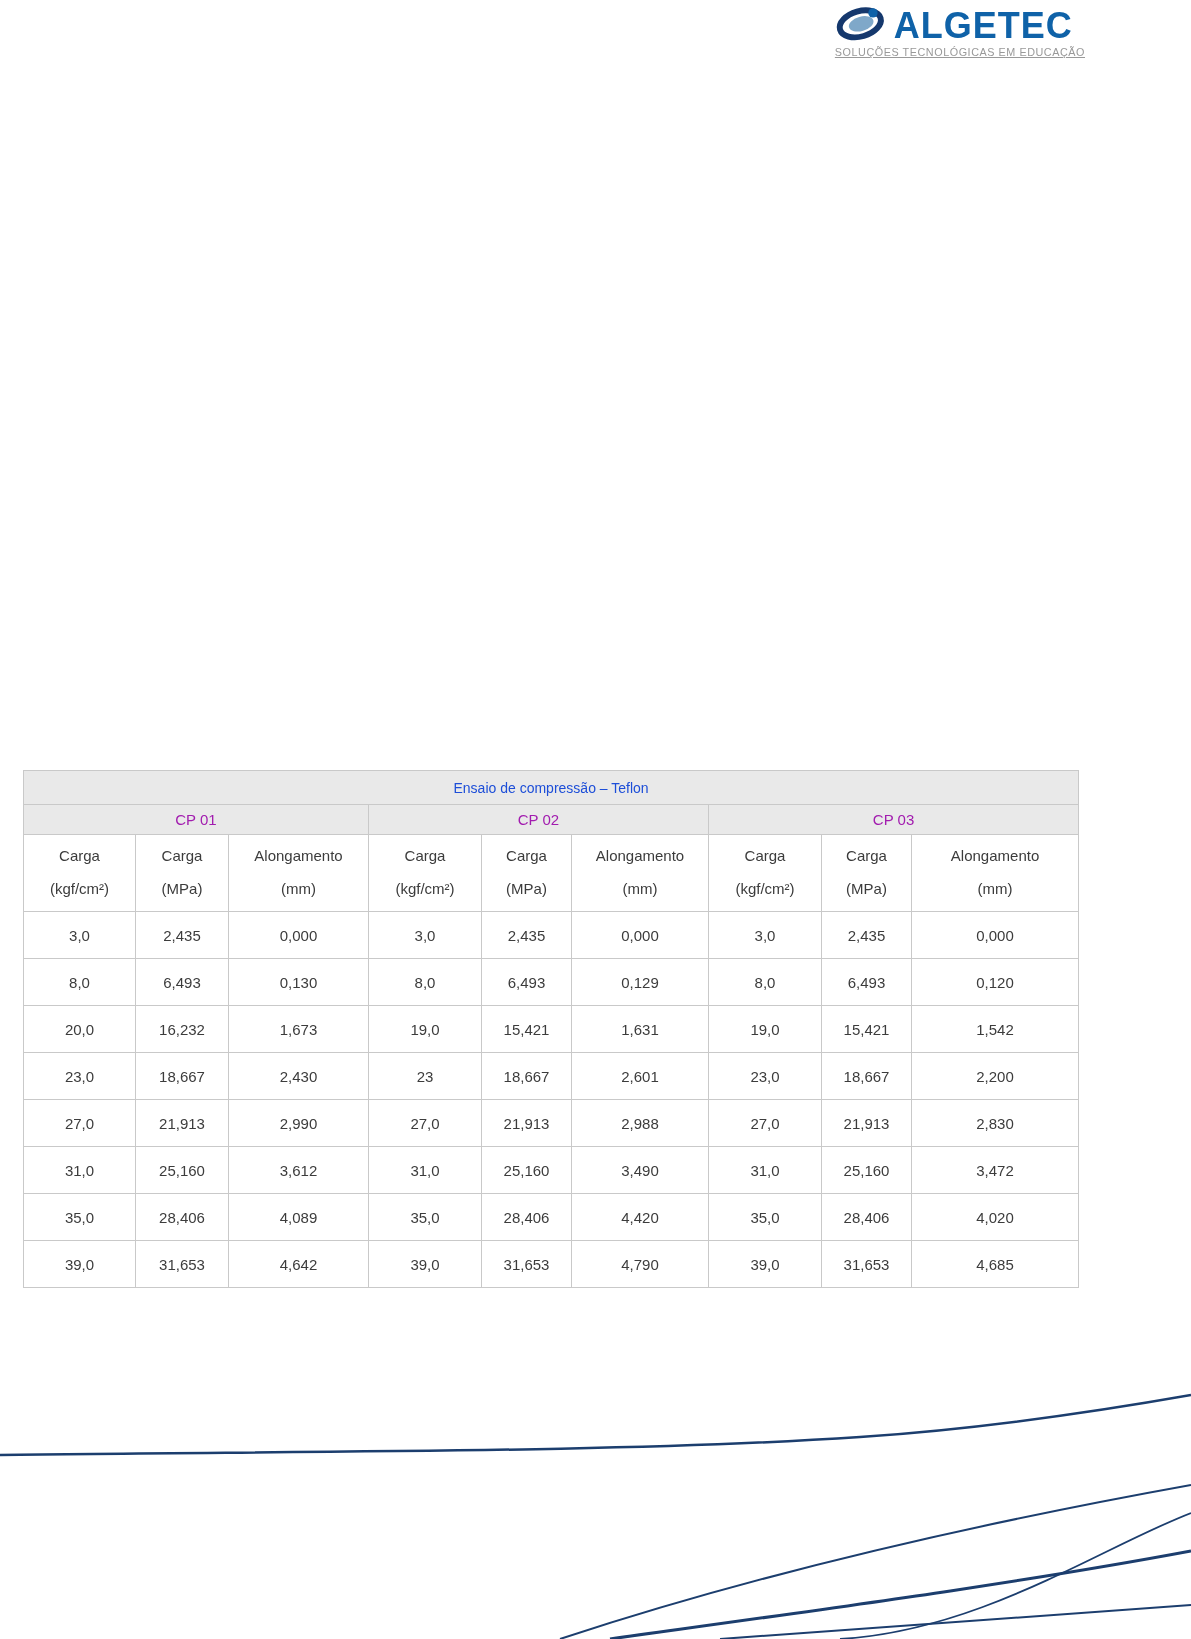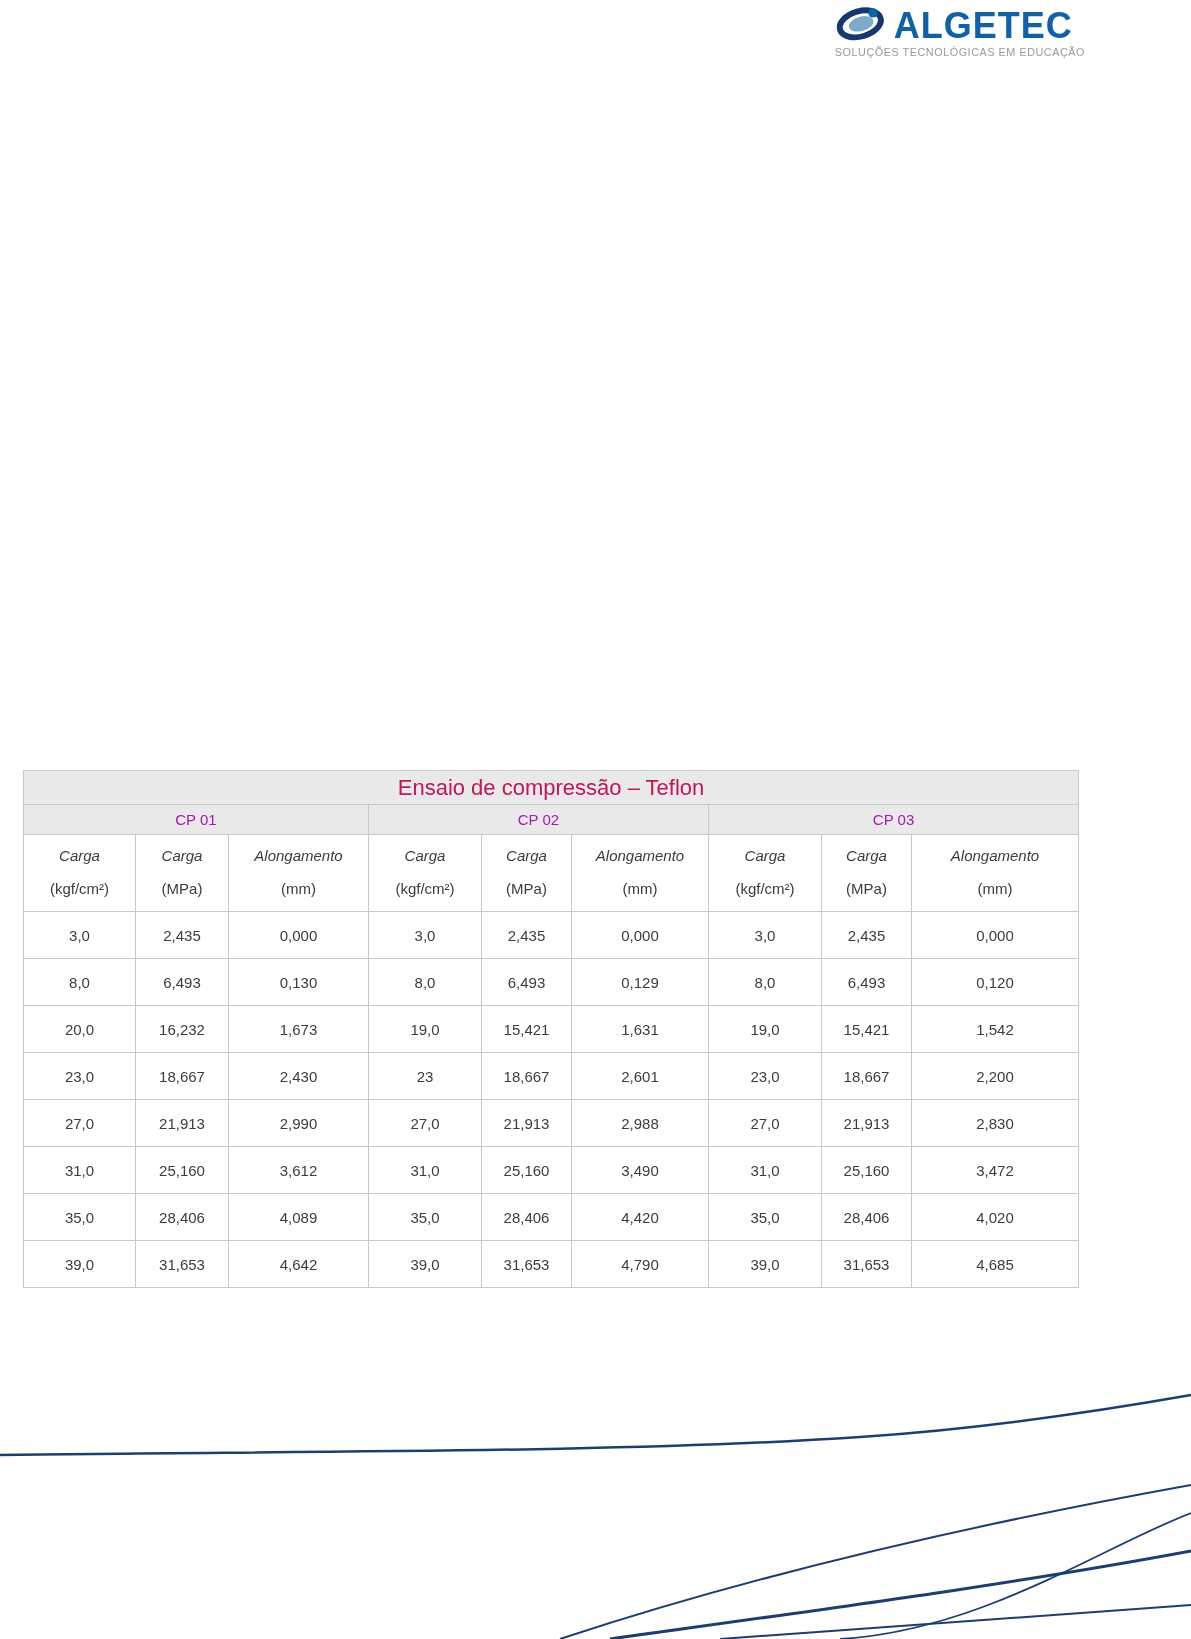--- a/index.html
+++ b/index.html
@@ -31,47 +31,47 @@
     border-collapse: collapse; width: 100%; table-layout: fixed;
     color: #3c3c3c;
   }
   table.data th, table.data td {
     border: 1px solid #c9c9c9;
     text-align: center;
     font-weight: normal;
     overflow: hidden;
   }
   .title-cell {
-    background: #e9e9e9; font-weight: bold; font-size: 22px;
-    height: 34px; color: #be185d;
+    background: #e9e9e9; font-weight: bold; font-size: 14px;
+    height: 34px; color: #1d4ed8;
   }
   .cp-cell {
     background: #e9e9e9; font-weight: bold; font-size: 15px;
     height: 30px; color: #a21caf;
   }
   .col-cell { background: #ffffff; font-size: 15px; padding: 12px 0 14px 0; }
-  .col-cell .h1 { margin-bottom: 16px; font-style: italic; }
+  .col-cell .h1 { margin-bottom: 16px; }
   table.data td { height: 47px; font-size: 15px; background: #ffffff; }
 
   
   .footer-art { position: absolute; left: 0; bottom: 0; width: 1191px; height: 246px; }
 </style>
 </head>
 <body>
 
 <div class="logo">
   <div class="brand-row">
     <svg class="logo-icon" viewBox="0 0 64 48" aria-hidden="true">
       <ellipse cx="30" cy="25" rx="25" ry="15" fill="none" stroke="#15386d" stroke-width="7" transform="rotate(-16 30 25)"></ellipse>
       <ellipse cx="31" cy="25" rx="15" ry="8.5" fill="#7fa8c9" transform="rotate(-16 31 25)"></ellipse>
       <circle cx="45" cy="12" r="5.5" fill="#0f62a8"></circle>
     </svg>
     <span class="brand" style="color:#0f62a8;">ALGETEC</span>
   </div>
-  <div class="tagline" style="color:#999999;">SOLUÇÕES TECNOLÓGICAS EM EDUCAÇÃO</div>
+  <div class="tagline" style="color:#999999;text-decoration:underline;">SOLUÇÕES TECNOLÓGICAS EM EDUCAÇÃO</div>
 </div>
 
 <div class="table-wrap">
   <table class="data">
     <colgroup>
       <col style="width:112px">
         <col style="width:93px">
         <col style="width:140px">
       <col style="width:113px">
         <col style="width:90px">

